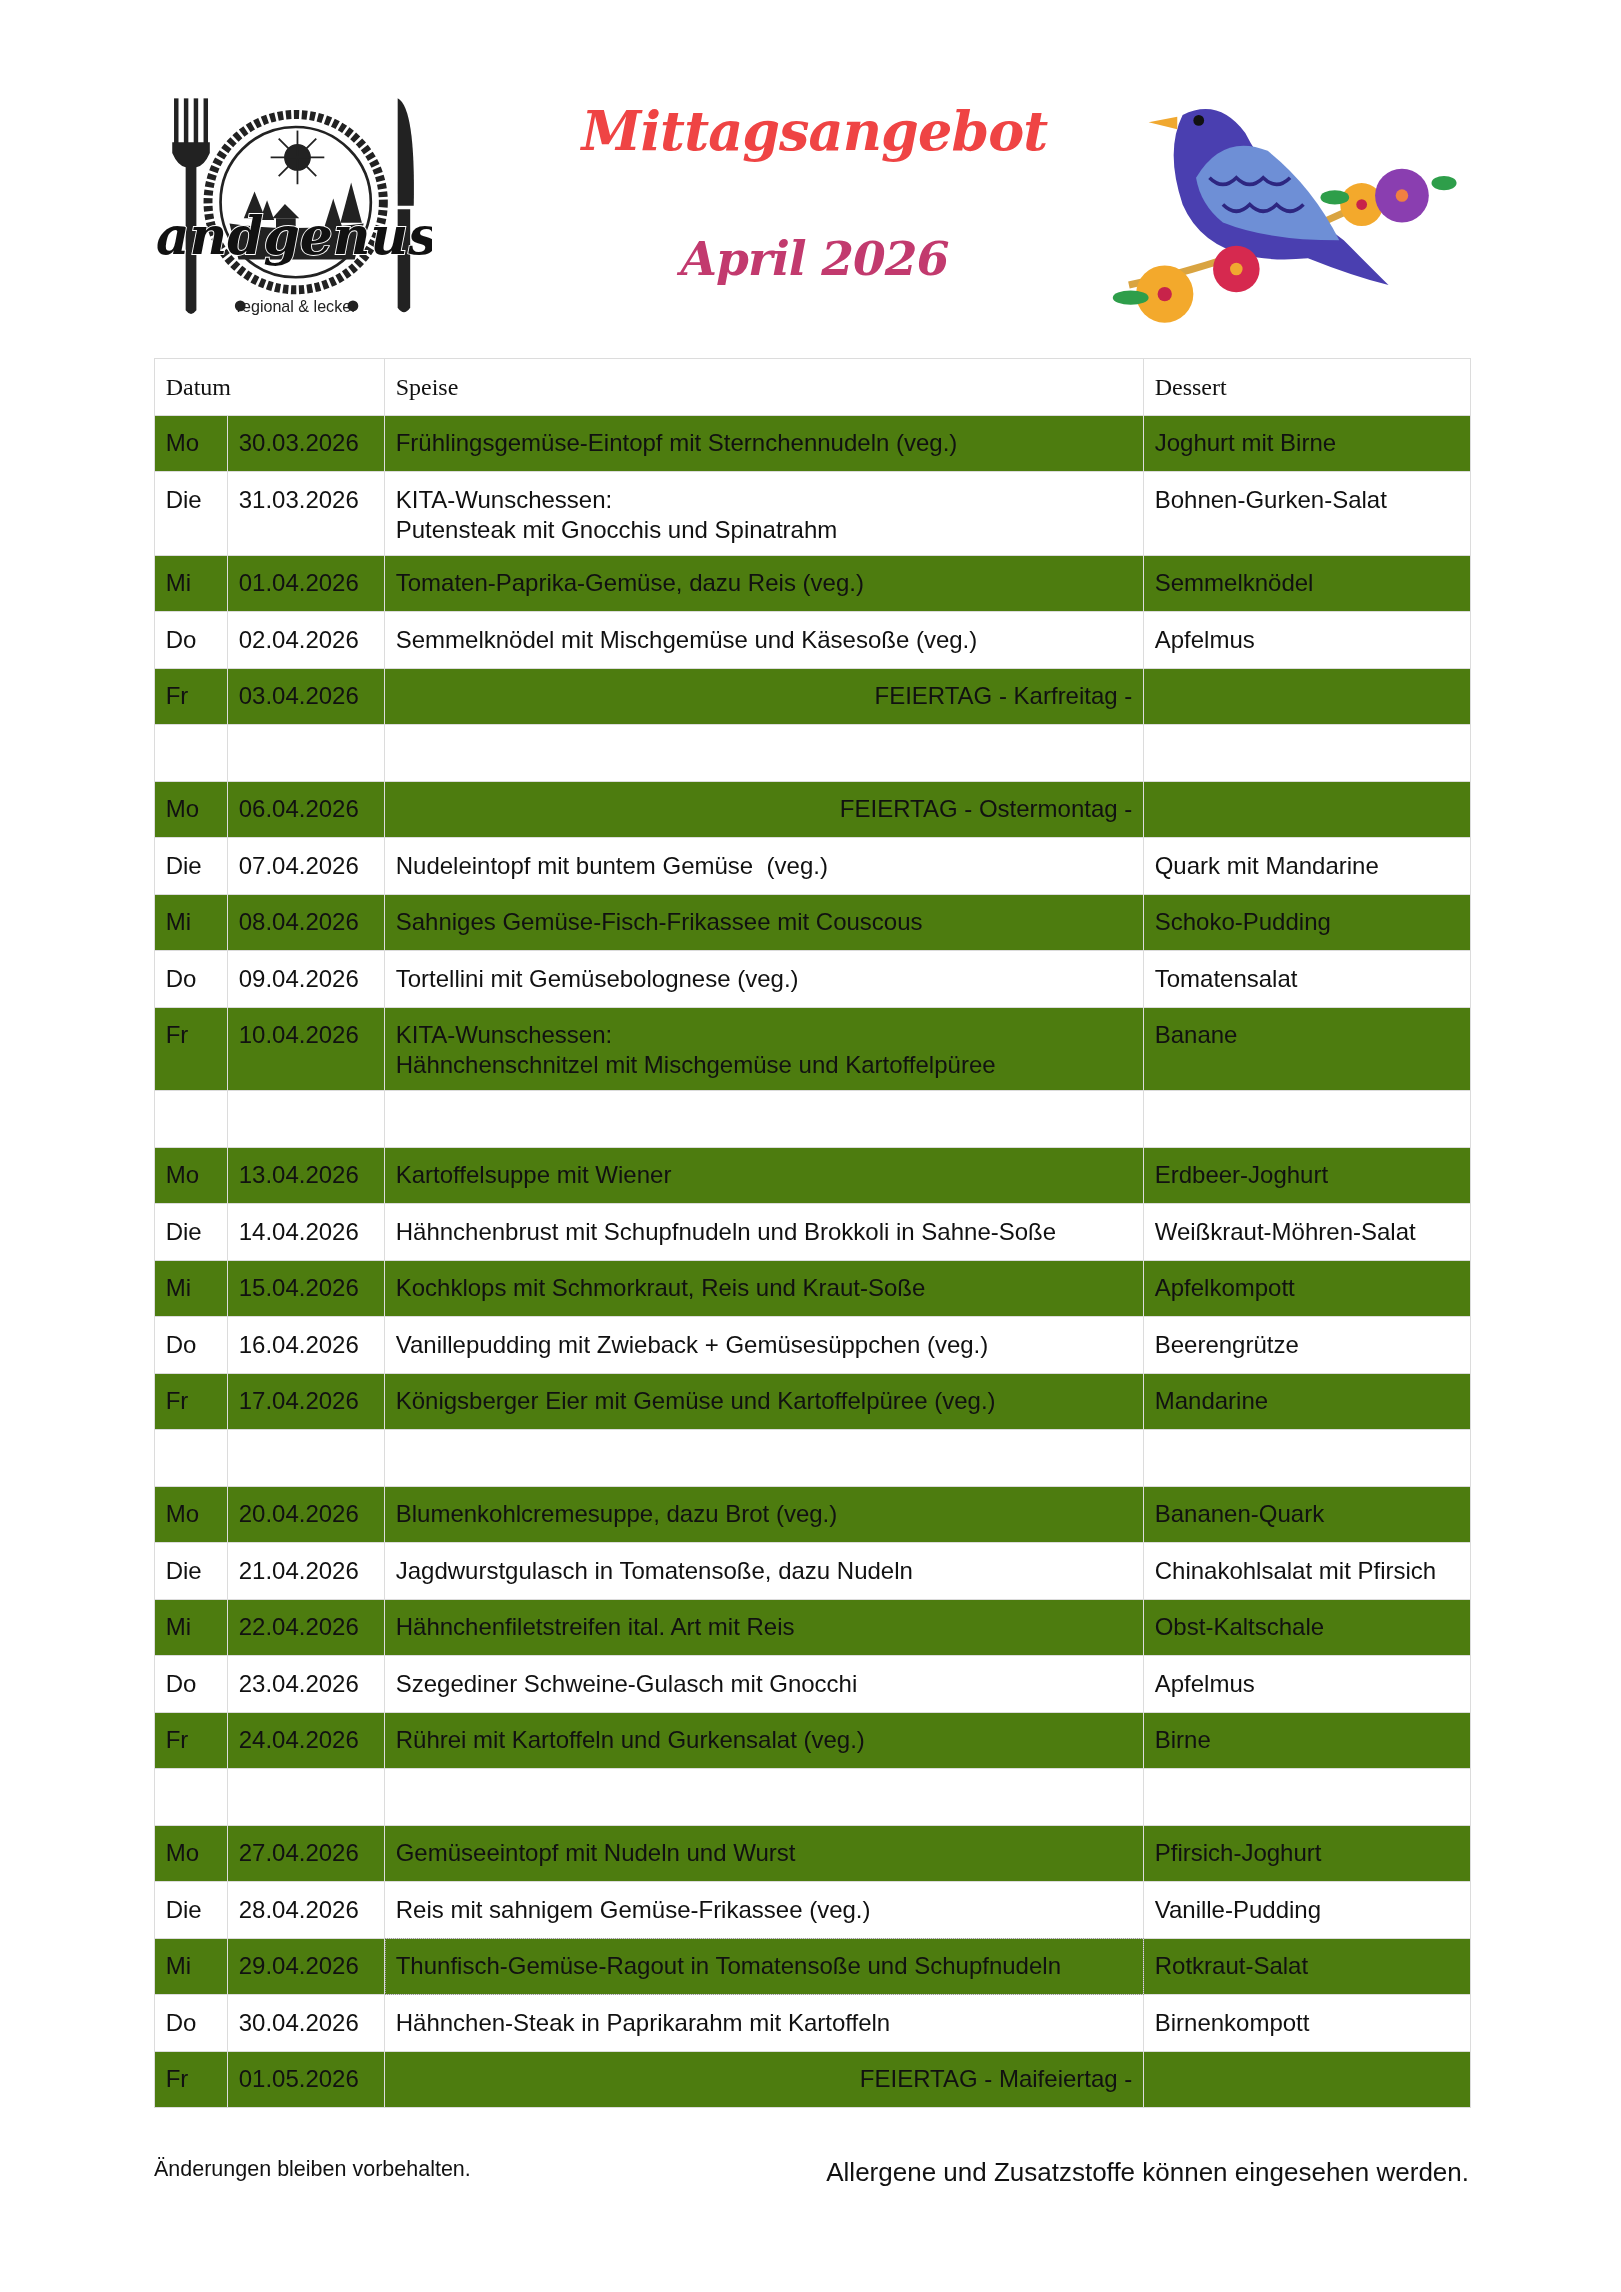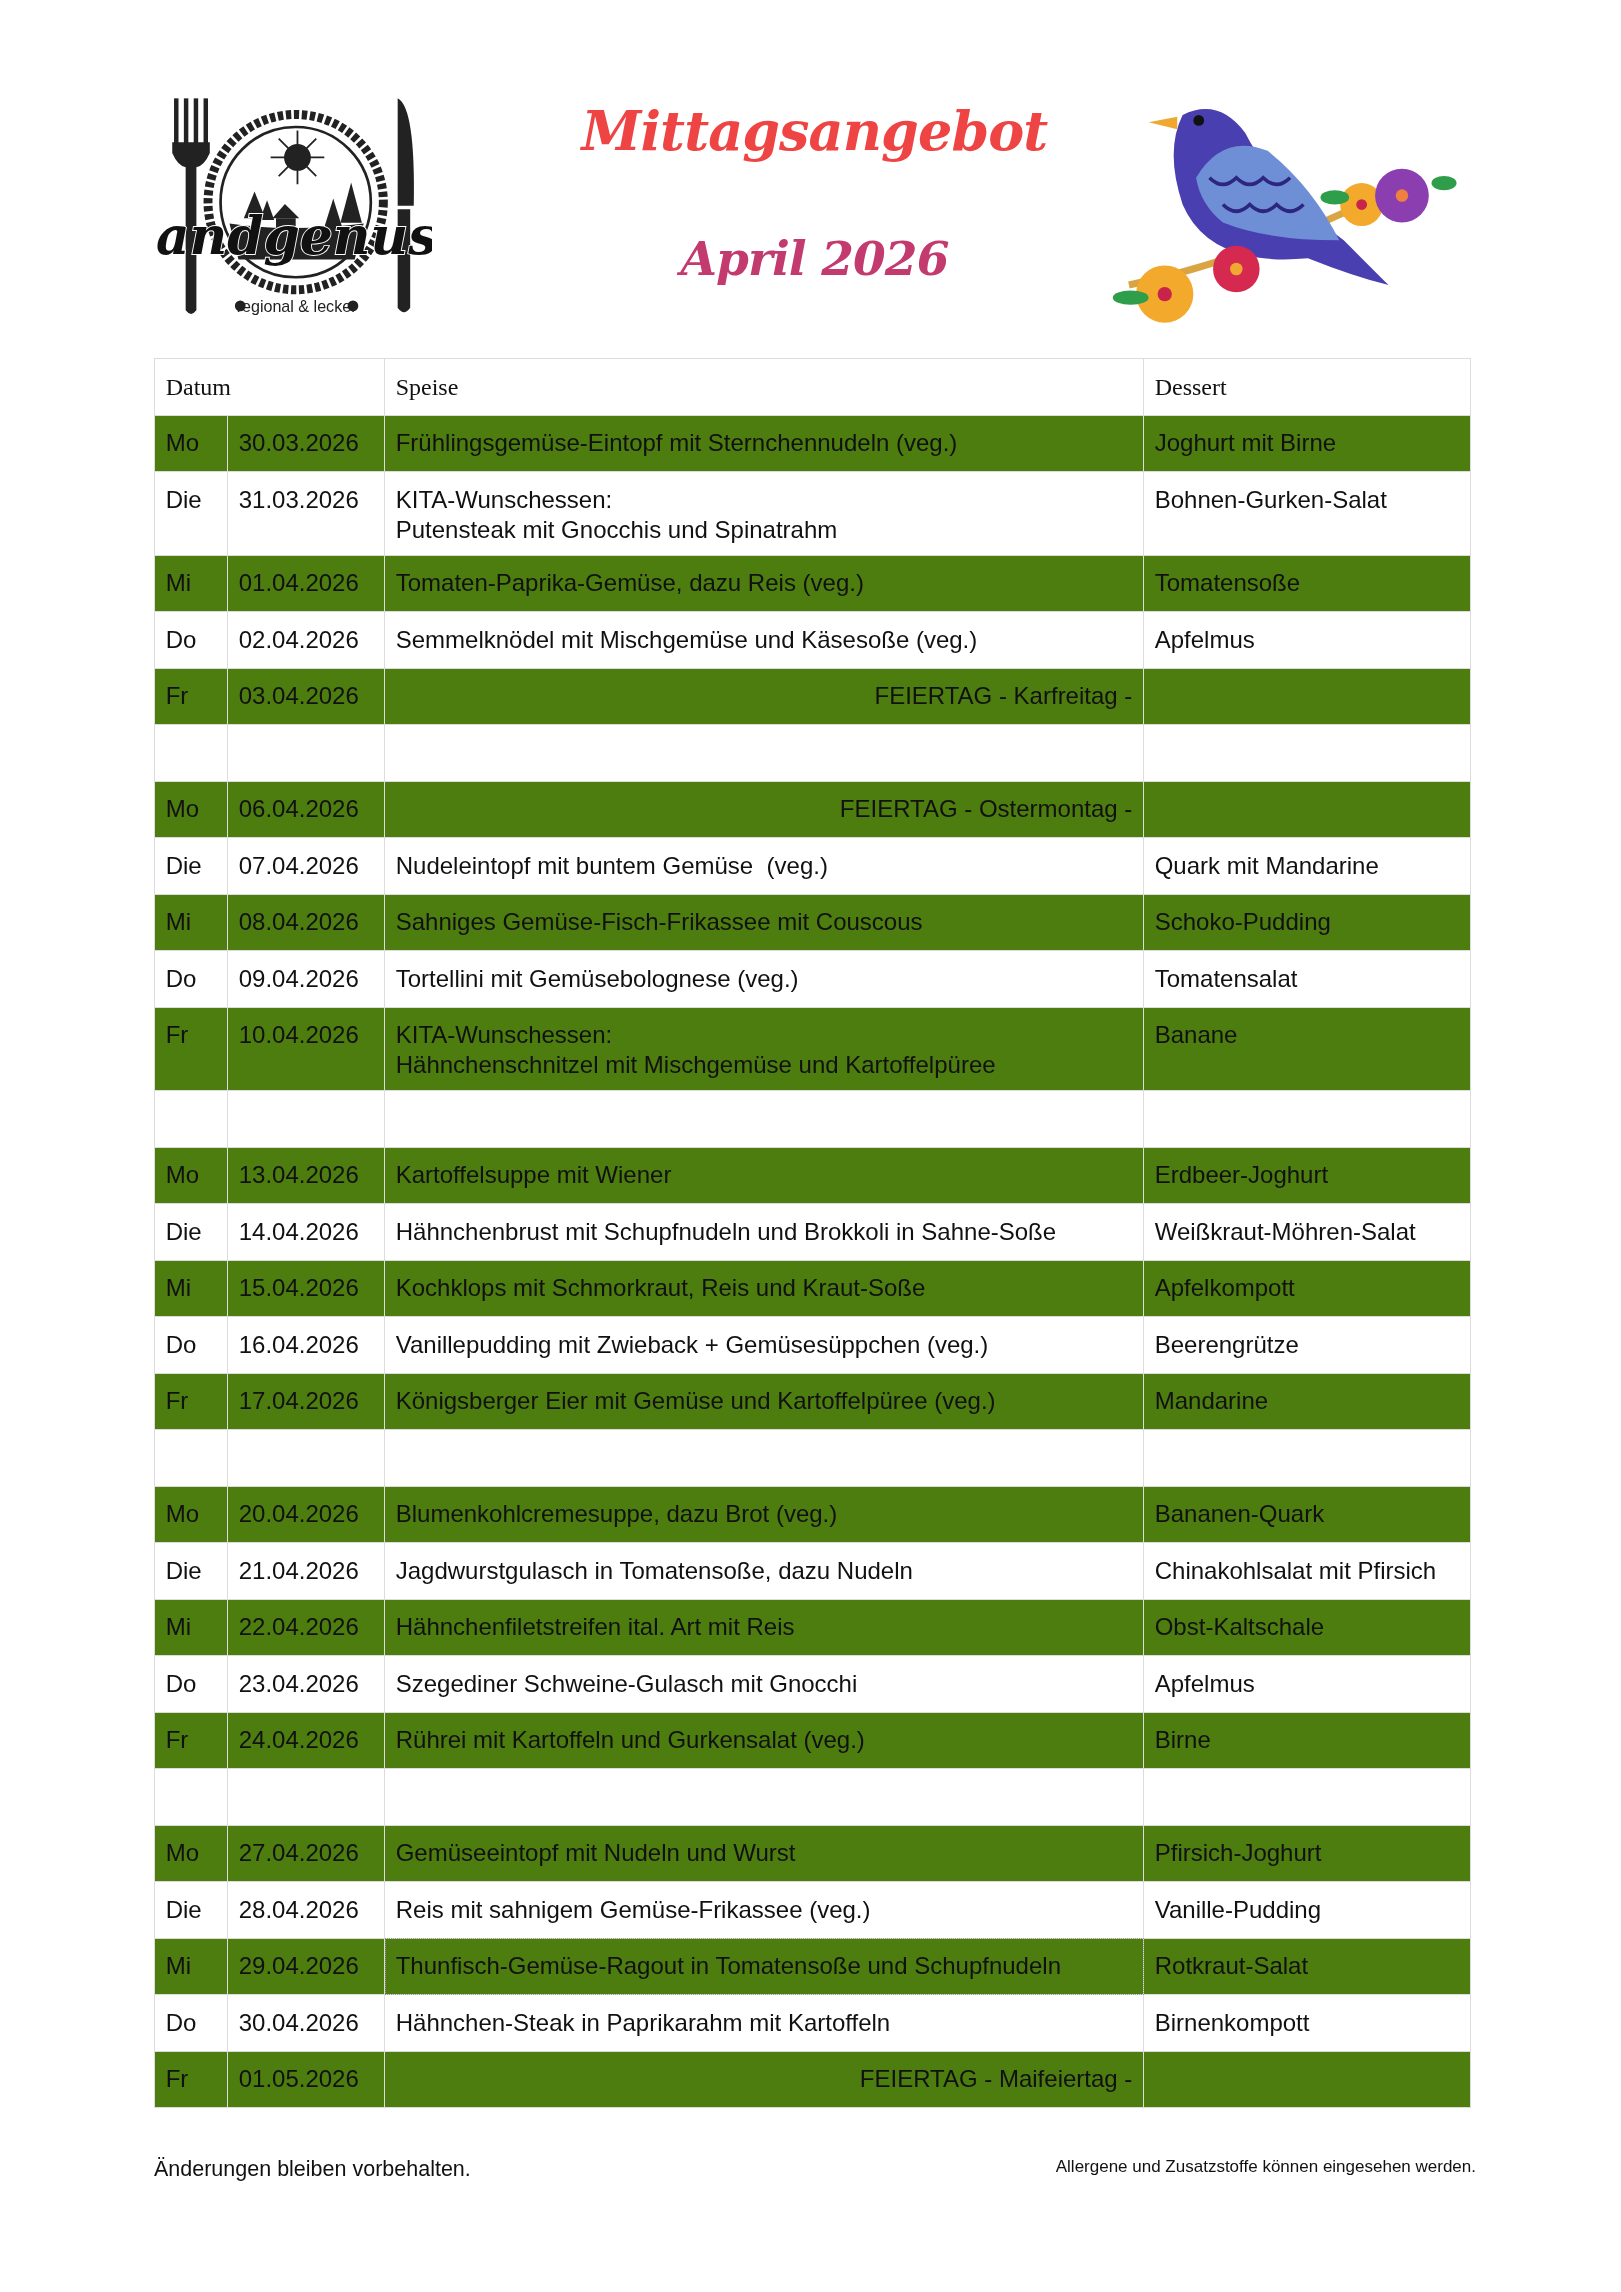--- a/index.html
+++ b/index.html
@@ -21,21 +21,21 @@
   tr.hdr td { height: 43px; background: #fff; font-family: Liberation Serif, serif; }
   tr.r td { height: 43px; }
   tr.r2 td { height: 70px; }
   tr.shade td { background: #4d7c0f; }
   tr.blank td { height: 43px; background: #fff; }
   td.date { text-align: left; padding-right: 10.7px; }
   td.holiday { text-align: right; }
   td.dotted { outline: 1.8px dotted #9a9a9a; outline-offset: -1.8px; }
 
   .footer-left { position: absolute; left: 154px; top: 2157px; font-size: 21.5px; }
-  .footer-right { position: absolute; right: 145px; top: 2157px; font-size: 17px; }
+  .footer-right { position: absolute; right: 152px; top: 2157px; font-size: 26px; }
 </style>
 </head>
 <body>
 
 <div class="logo">
   <svg width="278" height="229" viewBox="0 0 310 256">
 
     <g fill="#222">
       <rect x="22" y="6" width="5" height="55"></rect>
         <rect x="33" y="6" width="5" height="55"></rect>
@@ -135,21 +135,21 @@
       <td>Die</td>
       <td class="date">31.03.2026</td>
       <td>KITA-Wunschessen:
 Putensteak mit Gnocchis und Spinatrahm</td>
       <td>Bohnen-Gurken-Salat</td>
     </tr>
     <tr class="r shade">
       <td>Mi</td>
       <td class="date">01.04.2026</td>
       <td>Tomaten-Paprika-Gemüse, dazu Reis (veg.)</td>
-      <td>Tomatensoße</td>
+      <td>Semmelknödel</td>
     </tr>
     <tr class="r">
       <td>Do</td>
       <td class="date">02.04.2026</td>
       <td>Semmelknödel mit Mischgemüse und Käsesoße (veg.)</td>
       <td>Apfelmus</td>
     </tr>
     <tr class="r shade">
       <td>Fr</td>
       <td class="date">03.04.2026</td>

